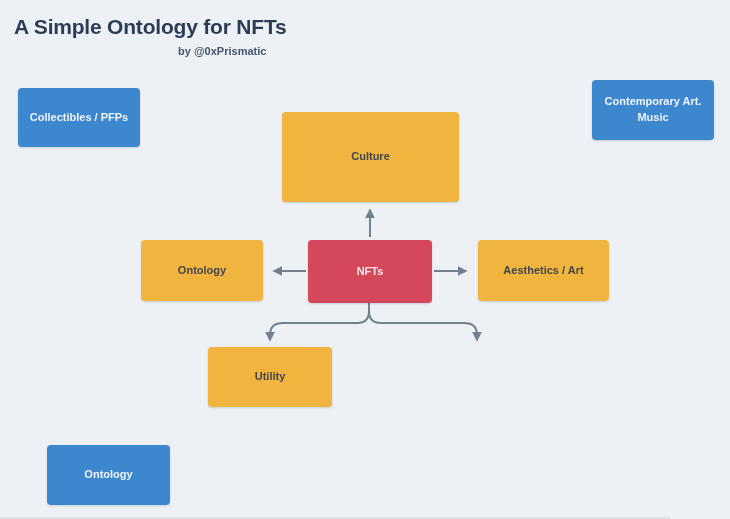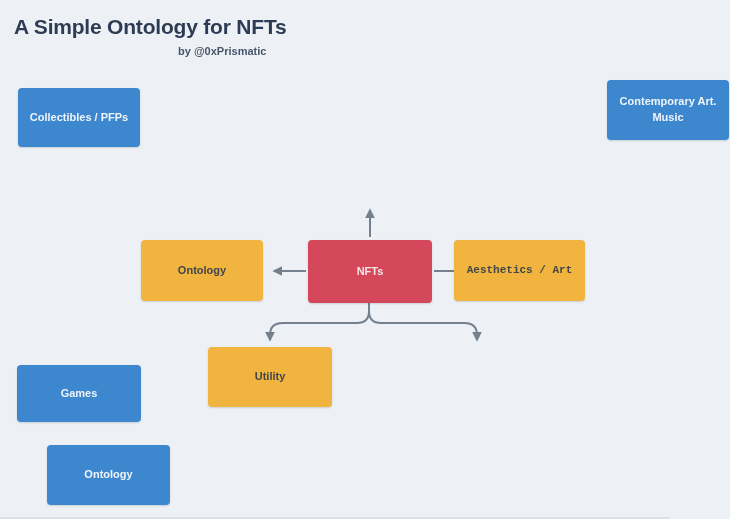--- a/index.html
+++ b/index.html
@@ -53,29 +53,29 @@
     padding: 2px 8px;
     box-sizing: border-box;
     box-shadow: 0 1px 2px rgba(40,50,70,0.18);
   }
   .node.blue   { background: #3d87cf; color: #eef4fb; }
   .node.yellow { background: #f1b53f; color: #41464d; }
   .node.red    { background: #d5485c; color: #f6e6ea; text-align: center; }
 
   
   .n-collectibles { left: 18px;  top: 88px;  width: 122px; height: 59px; }
-  .n-contemporary { left: 607px; top: 80px;  width: 122px; height: 60px; text-align: center; }
+  .n-contemporary { left: 592px; top: 80px;  width: 122px; height: 60px; text-align: center; }
   .n-games        { left: 17px;  top: 365px; width: 124px; height: 57px; }
   .n-metaverse    { left: 47px;  top: 445px; width: 123px; height: 60px; }
   .n-realworld    { left: 592px; top: 447px; width: 123px; height: 60px; }
 
   
   .n-culture      { left: 282px; top: 112px; width: 177px; height: 90px; }
   .n-community    { left: 141px; top: 240px; width: 122px; height: 61px; }
-  .n-aesthetics   { left: 454px; top: 240px; width: 131px; height: 61px; font-family: Liberation Mono, monospace; }
+  .n-aesthetics   { left: 478px; top: 240px; width: 131px; height: 61px; }
   .n-utility      { left: 208px; top: 347px; width: 124px; height: 60px; }
   .n-assets       { left: 415px; top: 347px; width: 128px; height: 60px; }
 
   
   .n-nfts         { left: 308px; top: 240px; width: 124px; height: 63px; }
 </style>
 </head>
 <body>
 
 <div class="canvas">
@@ -91,22 +91,22 @@
     </defs>
     <path d="M370,237 L370,210" fill="none" stroke="#74808e" stroke-width="2" marker-end="url(#ah)"></path>
     <path d="M306,271 L274,271" fill="none" stroke="#74808e" stroke-width="2" marker-end="url(#ah)"></path>
     <path d="M434,271 L466,271" fill="none" stroke="#74808e" stroke-width="2" marker-end="url(#ah)"></path>
     <path d="M369,303 L369,311 C369,319 365,323 357,323 L283,323 C274,323 270,327 270,335 L270,340" fill="none" stroke="#74808e" stroke-width="2" marker-end="url(#ah)"></path>
     <path d="M369,303 L369,311 C369,319 373,323 381,323 L464,323 C473,323 477,327 477,335 L477,340" fill="none" stroke="#74808e" stroke-width="2" marker-end="url(#ah)"></path>
   </svg>
 
   <div class="node blue n-collectibles">Collectibles / PFPs</div>
   <div class="node blue n-contemporary">Contemporary Art. Music</div>
-  <div class="node blue n-games">Games</div>
   <div class="node blue n-metaverse">Ontology</div>
 
+  <div class="node yellow n-culture">Culture</div>
   <div class="node yellow n-community">Ontology</div>
   <div class="node yellow n-aesthetics">Aesthetics / Art</div>
   <div class="node yellow n-utility">Utility</div>
 
   <div class="node red n-nfts">NFTs</div>
 
 </div>
 
 </body></html>

